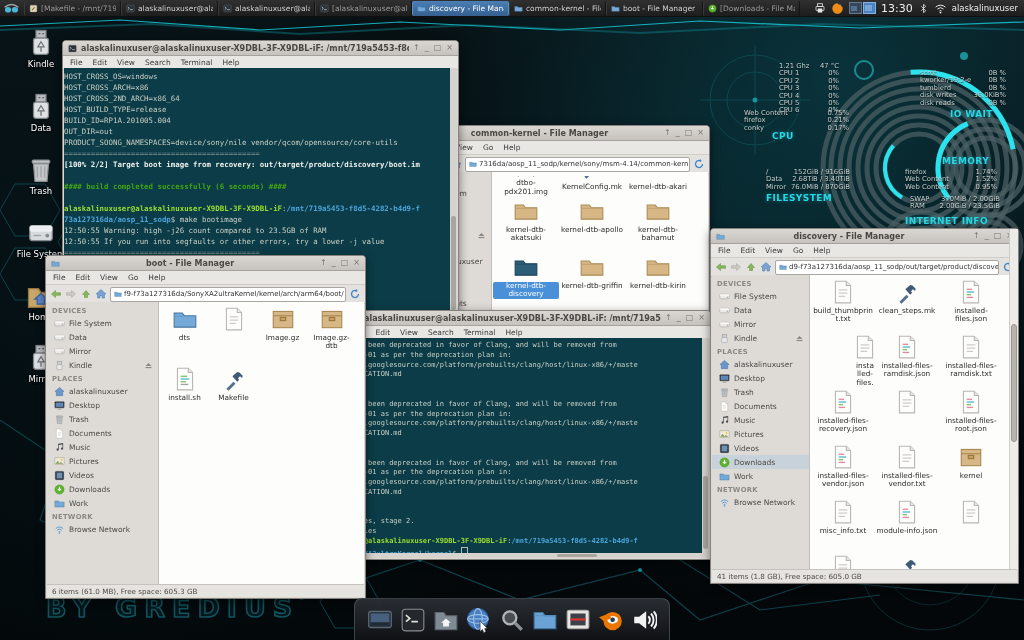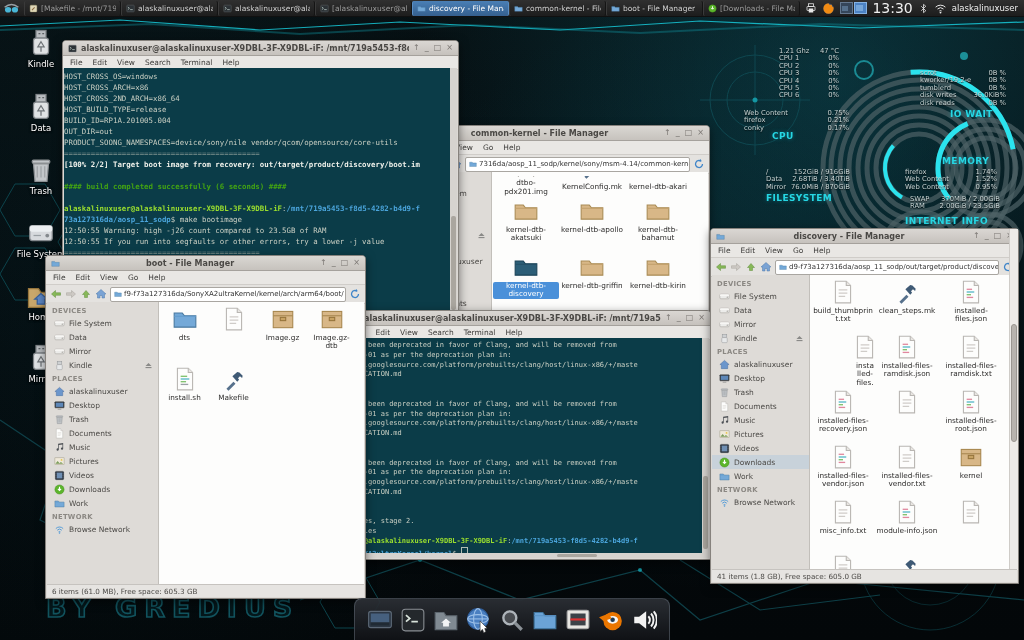--- a/index.html
+++ b/index.html
@@ -24,21 +24,21 @@
   #panel{position:absolute;top:0;left:0;right:0;height:17px;z-index:50;display:flex;align-items:center;
     background:linear-gradient(#303030,#1d1d1d);border-bottom:1px solid #101010;padding:0 4px;box-sizing:border-box}
   #appmenu{margin-right:5px;display:flex;align-items:center}
   #taskbar{display:flex;height:15px;overflow:hidden}
   .task-btn{width:97px;box-sizing:border-box;display:flex;align-items:center;gap:3px;padding:0 4px;
     font-size:7.5px;color:#cfcfcf;white-space:nowrap;overflow:hidden;border-left:1px solid #3a3a3a;border-right:1px solid #141414;border-radius:2px}
   .task-btn.minimized{color:#9a9a9a}
   .task-btn.active{background:linear-gradient(#4a7fb5,#35608f);color:#fff;border-color:#5a8fc5}
   .task-label{overflow:hidden;white-space:nowrap}
   #tray{margin-left:auto;display:flex;align-items:center;gap:5px;padding-right:2px}
-  #clock{font-size:14px;color:#f0f0f0}
+  #clock{font-size:11px;color:#f0f0f0}
   #panel-user{font-size:8.5px;color:#f0f0f0}
   
   .dicon{position:absolute;width:58px;text-align:center;z-index:2;color:#fff;font-size:8.5px;
     text-shadow:0 1px 2px #000,0 0 3px #000;cursor:default}
   .dicon .dimg{display:flex;justify-content:center;margin-bottom:1px}
   
   .window{position:absolute;background:#dcd9d5;border:1px solid #86827d;border-radius:4px 4px 0 0;
     box-shadow:0 3px 10px rgba(0,0,0,.5);box-sizing:border-box}
   .titlebar{height:14px;display:flex;align-items:center;gap:4px;padding:0 5px;
     background:linear-gradient(#dad7d3,#c6c2bd);border-bottom:1px solid #a5a19c;border-radius:3px 3px 0 0}
@@ -150,21 +150,21 @@
     </g>
     <g fill="none" stroke="#2be3ee" stroke-width="5">
       <circle cx="195" cy="150" r="96" stroke-dasharray="140 463" transform="rotate(-95 195 150)"></circle>
       <circle cx="195" cy="150" r="34" stroke-dasharray="60 154" stroke-width="4" transform="rotate(120 195 150)"></circle>
       <circle cx="262" cy="150" r="48" stroke-dasharray="90 212" transform="rotate(140 262 150)"></circle>
       <circle cx="197" cy="232" r="38" stroke-dasharray="70 169" stroke-width="4" transform="rotate(-30 197 232)"></circle>
     </g>
     <circle cx="140" cy="52" r="9" fill="none" stroke="#2be3ee" stroke-opacity=".5" stroke-width="2"></circle>
     <circle cx="240" cy="38" r="4" fill="#2be3ee" fill-opacity=".55"></circle>
   </svg>
-  <div class="cblock" style="left:779px;top:48px;width:60px">
+  <div class="cblock" style="left:779px;top:63px;width:60px">
       <div class="crow">
         <span>1.21 Ghz</span>
         <span>47 °C</span>
       </div>
       <div class="crow">
         <span>CPU 1</span>
         <span>0%</span>
       </div>
       <div class="crow">
         <span>CPU 2</span>

